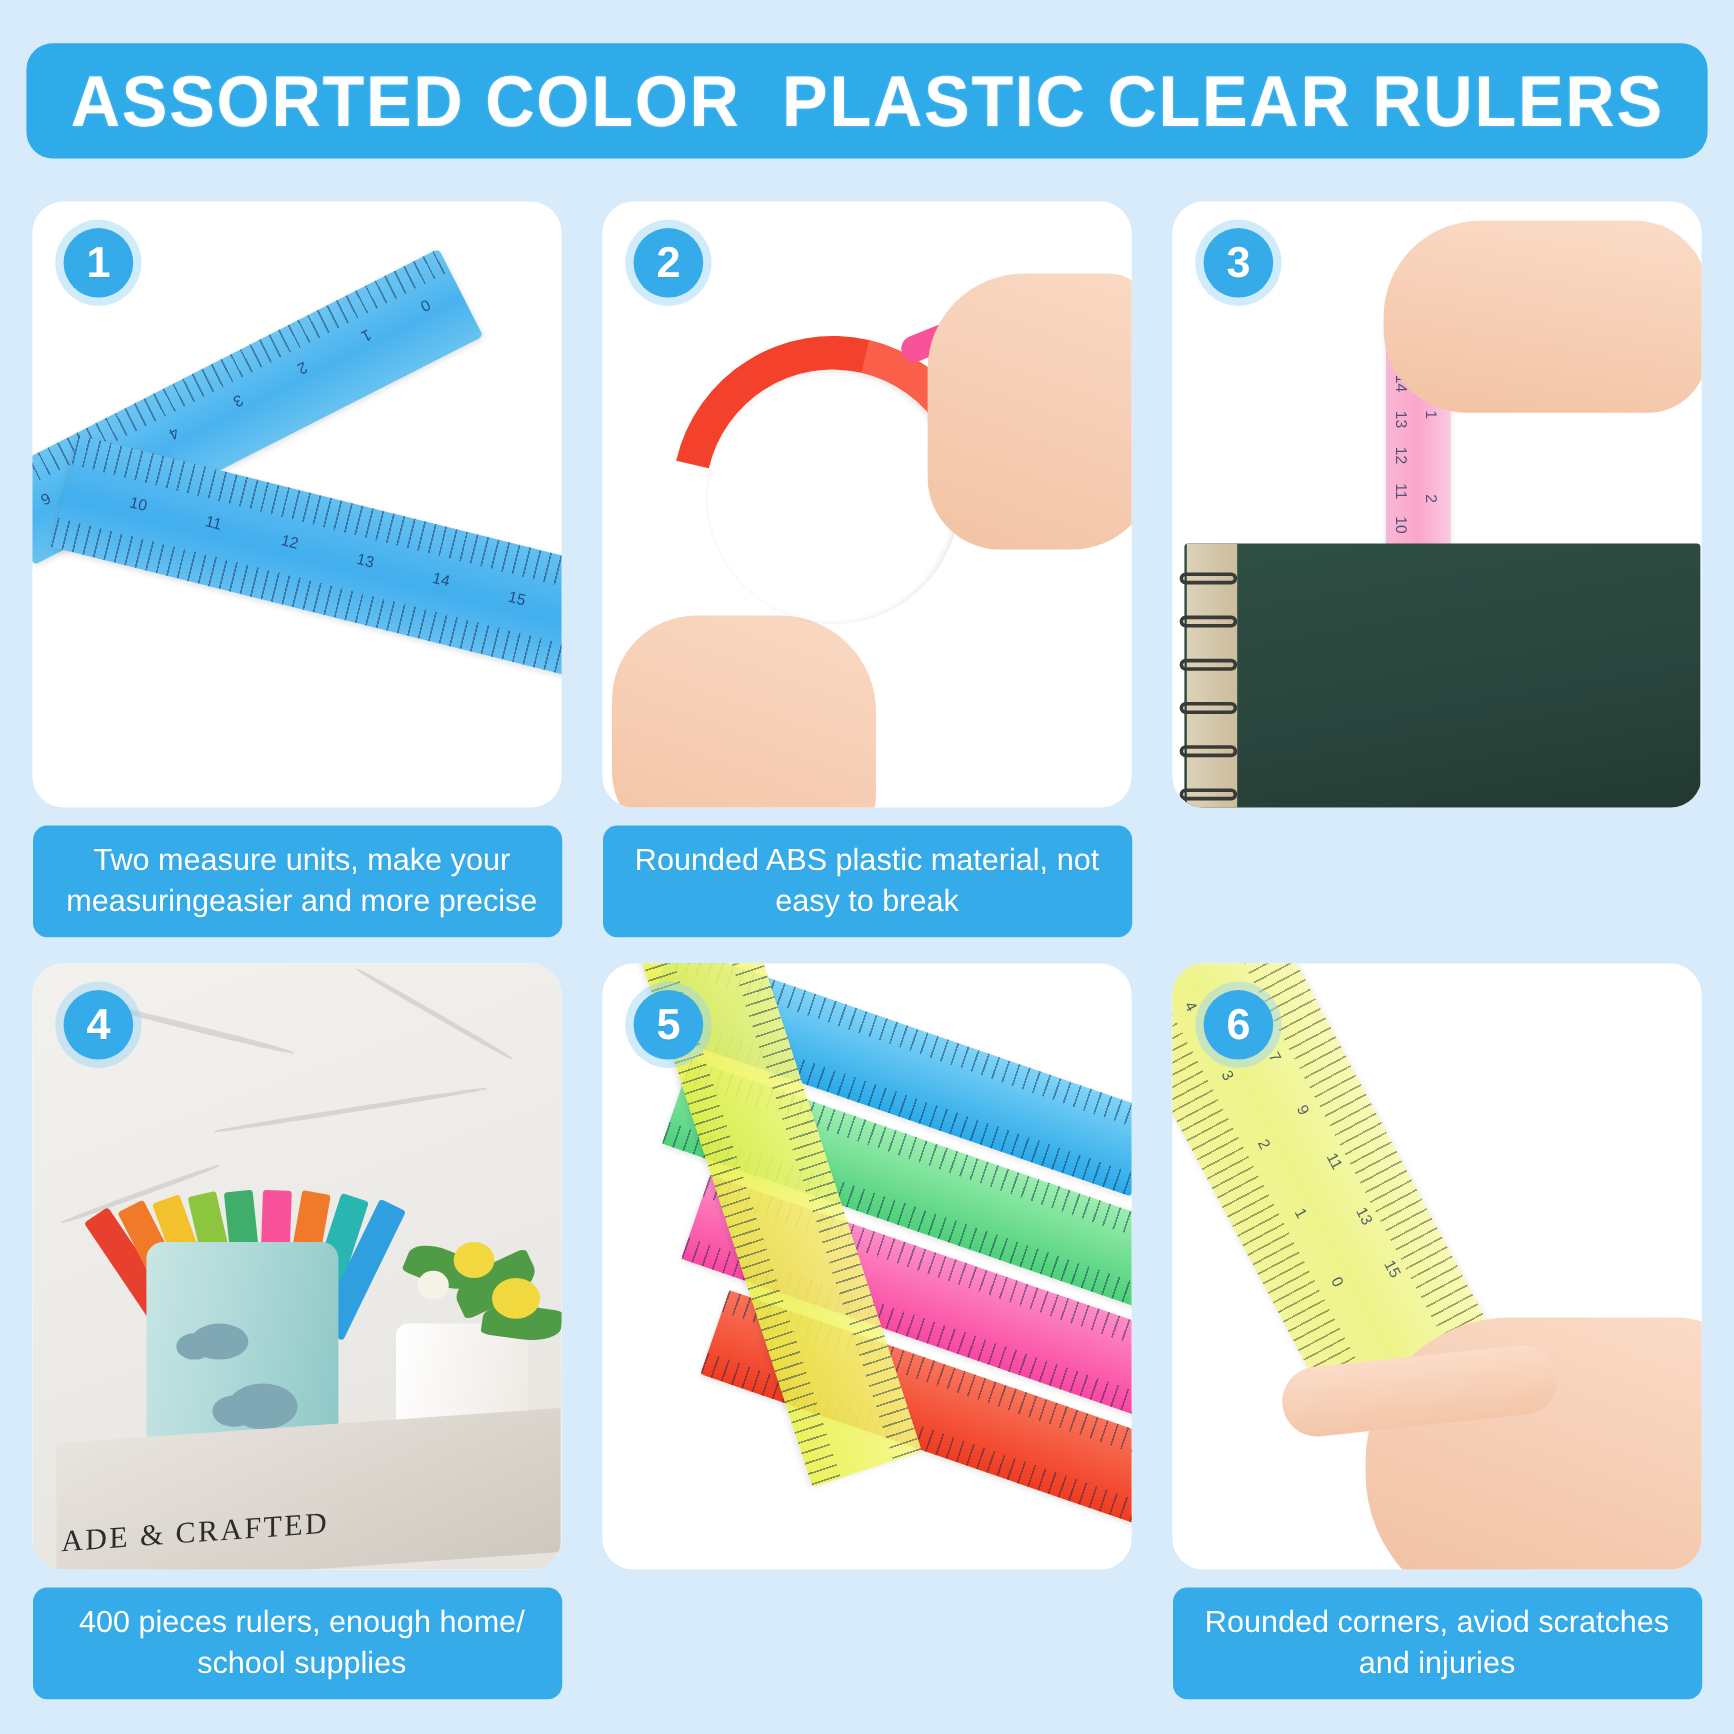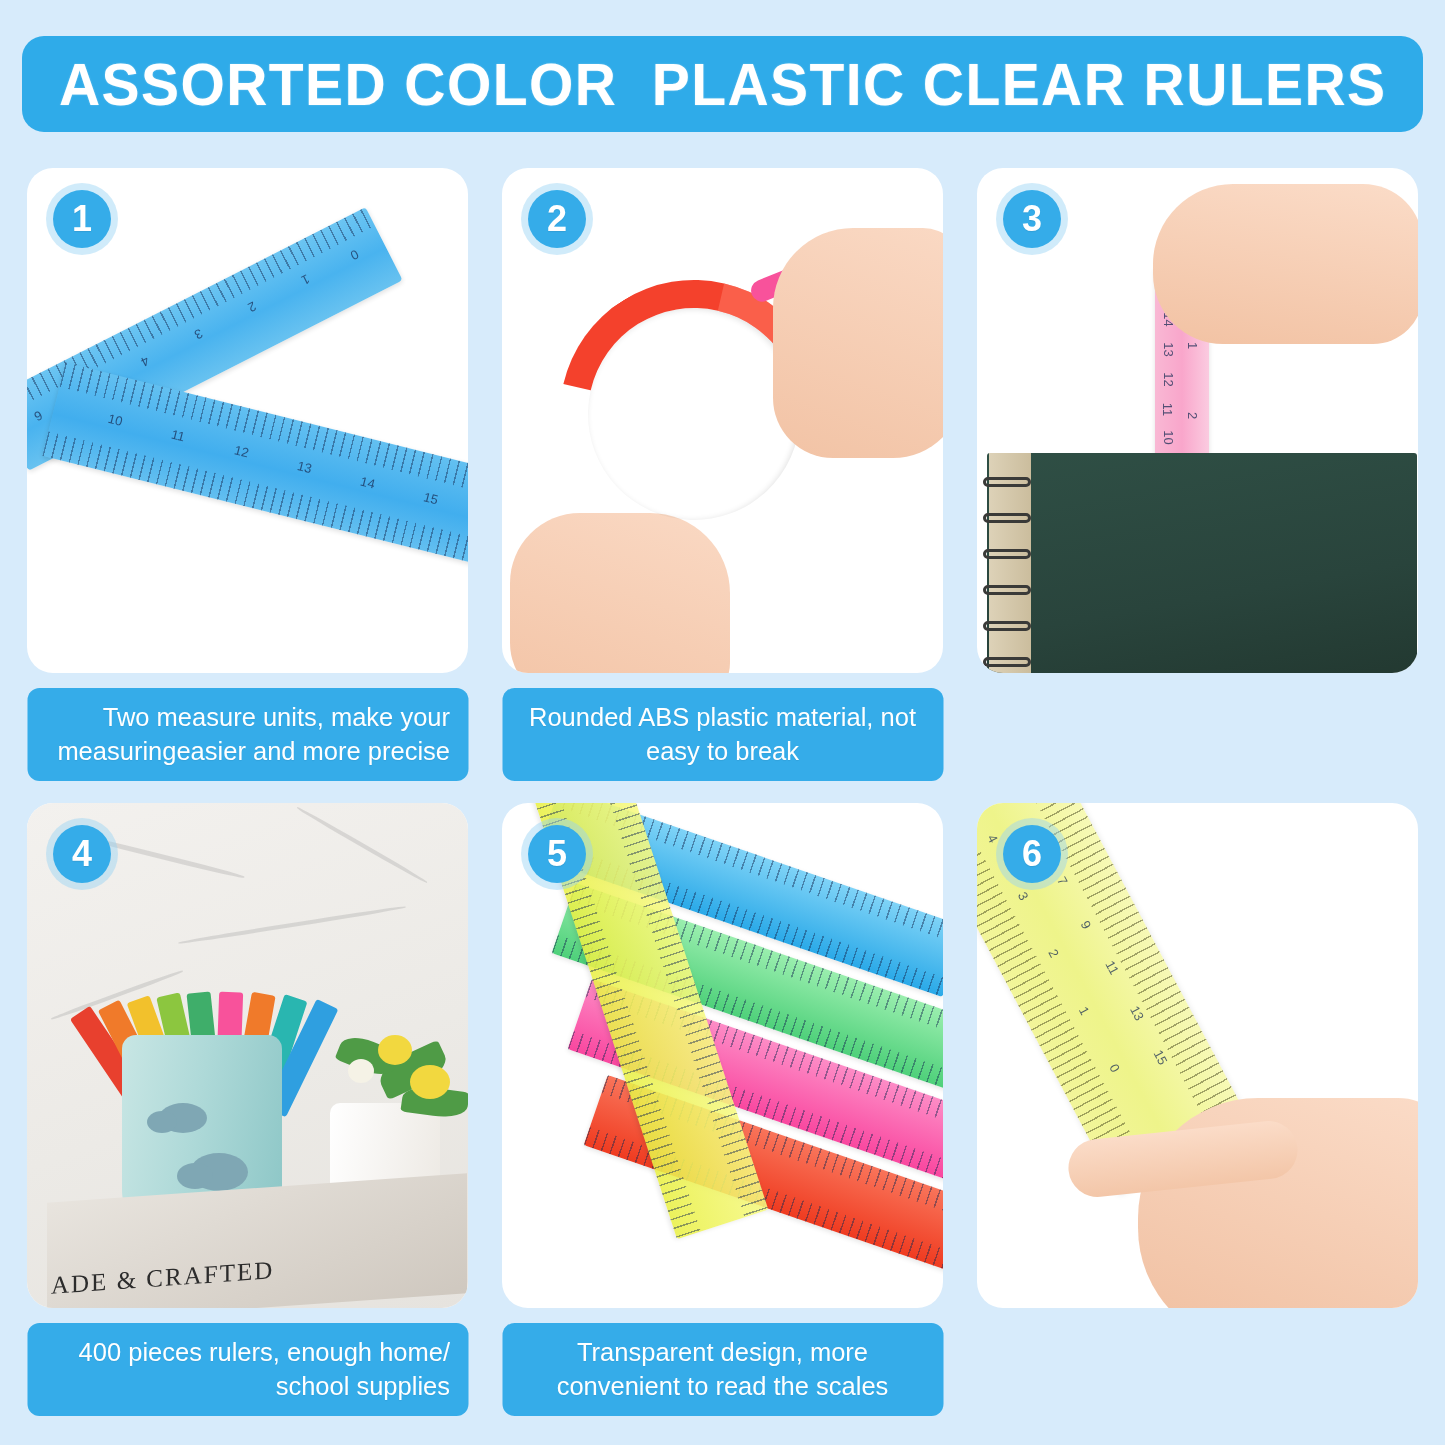--- a/index.html
+++ b/index.html
@@ -91,21 +91,21 @@
     color: #ffffff;
     font-size: 25.5px;
     line-height: 1.32;
     padding: 13px 18px;
     display: flex;
     align-items: center;
     justify-content: center;
     text-align: center;
     text-shadow: 0 1px 1px rgba(0,0,0,0.06);
   }
-  .caption.left { text-align: right; justify-content: flex-start; padding-left: 26px; }
+  .caption.left { text-align: center; justify-content: flex-start; padding-left: 26px; }
 
   
   .scene { position: absolute; inset: 0; }
 
   
   .ruler {
     position: absolute;
     border-radius: 4px;
     box-shadow: 0 2px 5px rgba(0,0,0,0.12);
   }
@@ -417,21 +417,20 @@
           <div class="ticks-top"></div>
             <div class="ticks-bot"></div>
         </div>
         <div class="t5-r" style="left:118px;top:-50px;width:480px;height:96px;background:linear-gradient(180deg,rgba(246,249,130,0.88),rgba(233,240,70,0.88));transform:rotate(72deg);transform-origin:left top">
           <div class="ticks-top"></div>
             <div class="ticks-bot"></div>
         </div>
       </div>
       <div class="badge">5</div>
     </div>
-    <div class="caption">Transparent design, more convenient to read the scales</div>
   </div>
 
   <div class="cell">
     <div class="photo">
       <div class="scene">
         <div class="t6-ruler">
           <div class="ticks-top" style="width:26%;height:100%;left:0;top:0;background-image:repeating-linear-gradient(to bottom,rgba(60,60,20,0.45) 0px,rgba(60,60,20,0.45) 1.4px,transparent 1.4px,transparent 9px)"></div>
           <div class="ticks-bot" style="width:26%;height:100%;right:0;left:auto;bottom:0;background-image:repeating-linear-gradient(to bottom,rgba(60,60,20,0.45) 0px,rgba(60,60,20,0.45) 1.4px,transparent 1.4px,transparent 9px)"></div>
           <div class="rnum" style="left:52px;top:40px;transform:rotate(90deg)">4</div>
           <div class="rnum" style="left:52px;top:105px;transform:rotate(90deg)">3</div>
@@ -443,15 +442,16 @@
           <div class="rnum" style="left:94px;top:160px;transform:rotate(90deg)">9</div>
           <div class="rnum" style="left:94px;top:210px;transform:rotate(90deg)">11</div>
           <div class="rnum" style="left:94px;top:262px;transform:rotate(90deg)">13</div>
           <div class="rnum" style="left:94px;top:312px;transform:rotate(90deg)">15</div>
         </div>
         <div class="t6-hand"></div>
         <div class="t6-finger"></div>
       </div>
       <div class="badge">6</div>
     </div>
+    <div class="caption">Rounded corners, aviod scratches and injuries</div>
   </div>
 
 </div>
 
 </body></html>

